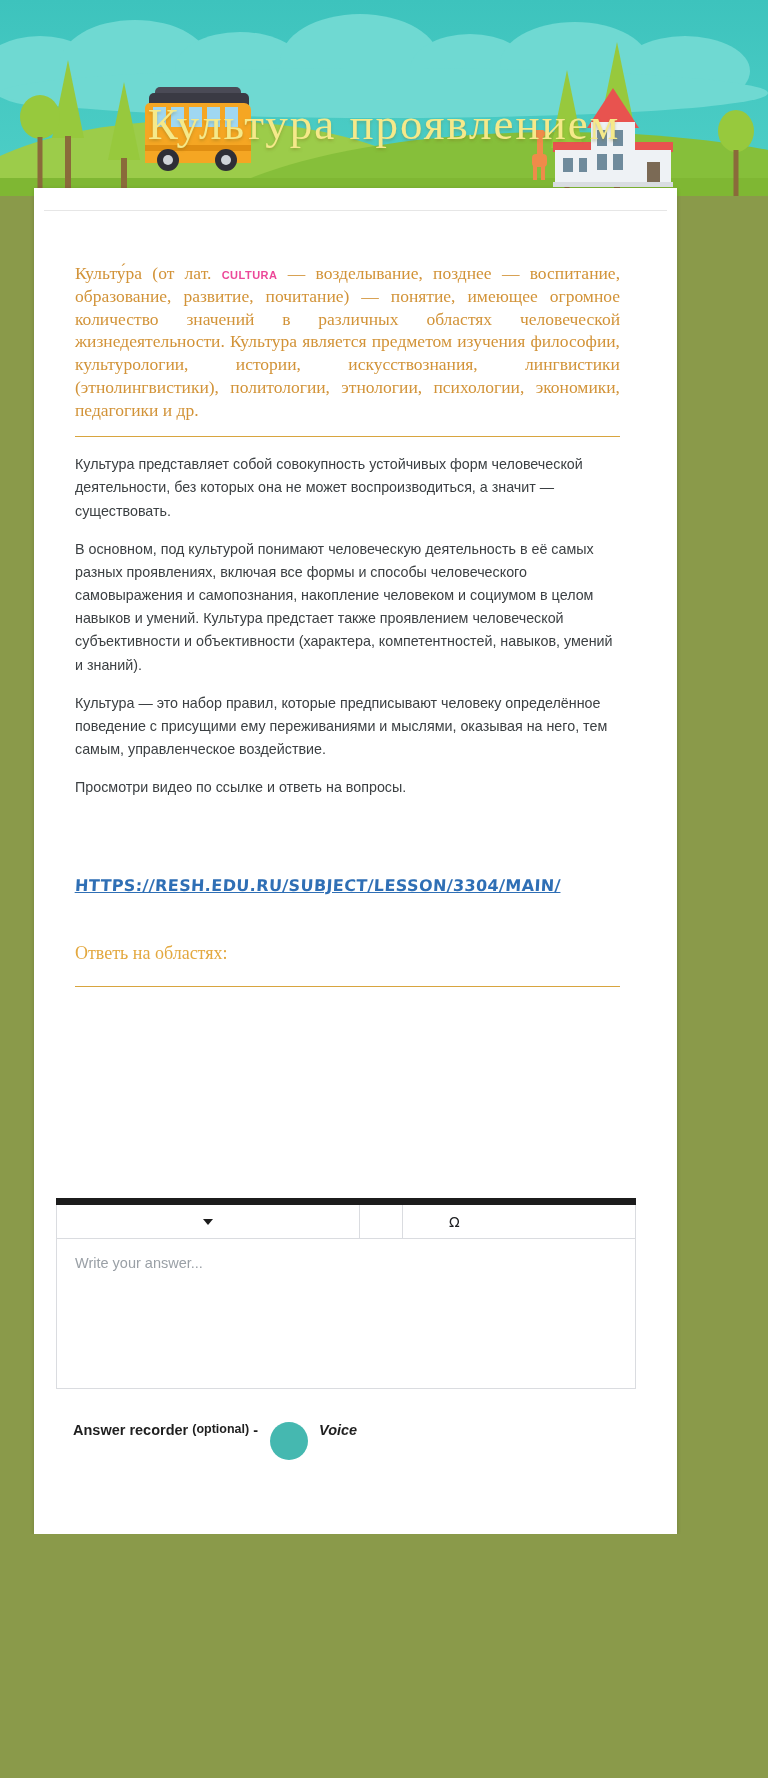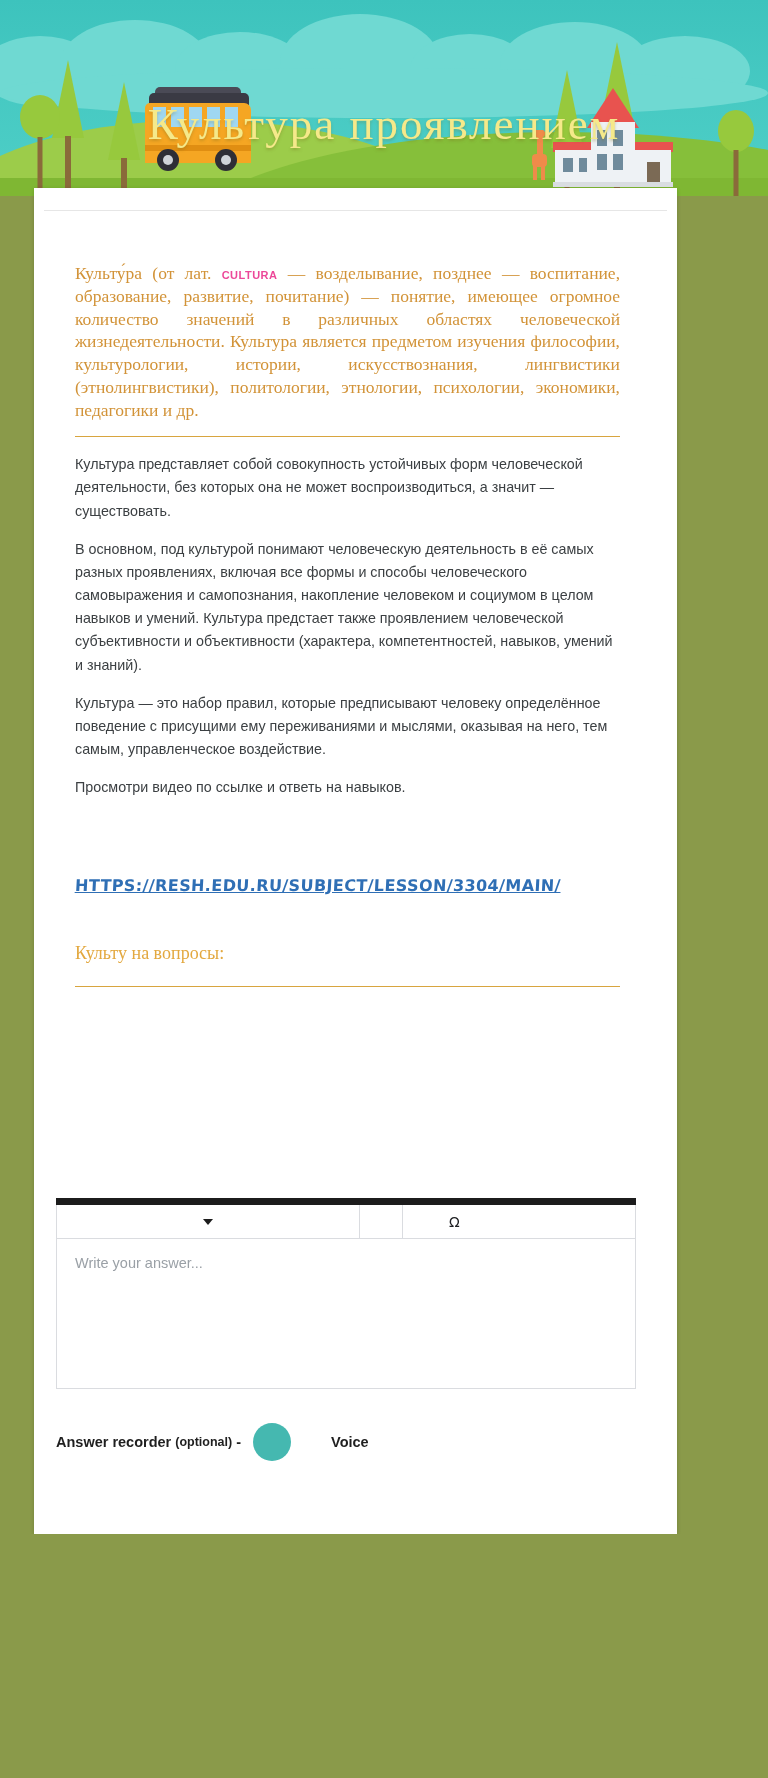--- a/index.html
+++ b/index.html
@@ -170,30 +170,30 @@
   }
   .omega{ font-size:14px; color:#202124; font-family:"DejaVu Sans", sans-serif;}
   .answer-area{
     height:150px; background:#fff;
     border-left:1px solid #dadce0;border-right:1px solid #dadce0;border-bottom:1px solid #dadce0;
     padding:16px 18px; box-sizing:border-box;
     color:#9aa0a6; font-size:14.5px;
   }
 
   .recorder{
-    position:absolute; left:22px; top:1234px; width:580px; height:40px;
-    display:flex; align-items:center;
+    position:absolute; left:39px; top:1234px; width:580px; height:40px;
+    display:flex; 
   }
   .rec-label{ font-size:14.5px; font-weight:bold; color:#1f1f1f;}
   .rec-opt{ font-size:12.5px; font-weight:bold; color:#1f1f1f; margin-left:4px;}
   .rec-dash{ font-size:14.5px; font-weight:bold; color:#1f1f1f; margin:0 12px 0 4px;}
   .rec-btn{
     width:38px;height:38px;border-radius:50%;background:#45b8b0;border:none;
   }
-  .rec-voice{ font-size:14.5px; font-weight:bold; color:#1f1f1f; margin-left:40px;}
+  .rec-voice{ font-size:14.5px; font-weight:bold; color:#1f1f1f; margin-left:11px;font-style:italic;}
 
   .page-bottom{
     position:absolute;left:0;top:1534px;width:768px;height:244px;background:#8a9a4a;
   }
 </style>
 </head>
 <body>
 
 <div class="banner">
   <div class="sky"></div>
@@ -292,25 +292,25 @@
   <div class="inner">
 
 
     <p class="serif-orange p2"><span>Культу́ра (от лат. </span><span class="lat">cultura</span><span> — возделывание, позднее — воспитание, образование, развитие, почитание) — понятие, имеющее огромное количество значений в различных областях человеческой жизнедеятельности. Культура является предметом изучения философии, культурологии, истории, искусствознания, лингвистики (этнолингвистики), политологии, этнологии, психологии, экономики, педагогики и др.</span></p>
 
     <div class="rule"></div>
 
     <p class="body-txt">Культура представляет собой совокупность устойчивых форм человеческой деятельности, без которых она не может воспроизводиться, а значит — существовать.</p>
     <p class="body-txt">В основном, под культурой понимают человеческую деятельность в её самых разных проявлениях, включая все формы и способы человеческого самовыражения и самопознания, накопление человеком и социумом в целом навыков и умений. Культура предстает также проявлением человеческой субъективности и объективности (характера, компетентностей, навыков, умений и знаний).</p>
     <p class="body-txt">Культура — это набор правил, которые предписывают человеку определённое поведение с присущими ему переживаниями и мыслями, оказывая на него, тем самым, управленческое воздействие.</p>
-    <p class="body-txt">Просмотри видео по ссылке и ответь на навыков.</p>
+    <p class="body-txt">Просмотри видео по ссылке и ответь на вопросы.</p>
 
     <div><a class="link-marker" href="#">https://resh.edu.ru/subject/lesson/3304/main/</a></div>
 
-    <div class="qhead">Культу на вопросы:</div>
+    <div class="qhead">Ответь на областях:</div>
 
 
 
     <div class="rule2"></div>
   </div>
 
   <div class="editor">
     <div class="editor-topbar"></div>
     <div class="toolbar">
       <div class="tb-cell tb-font">

